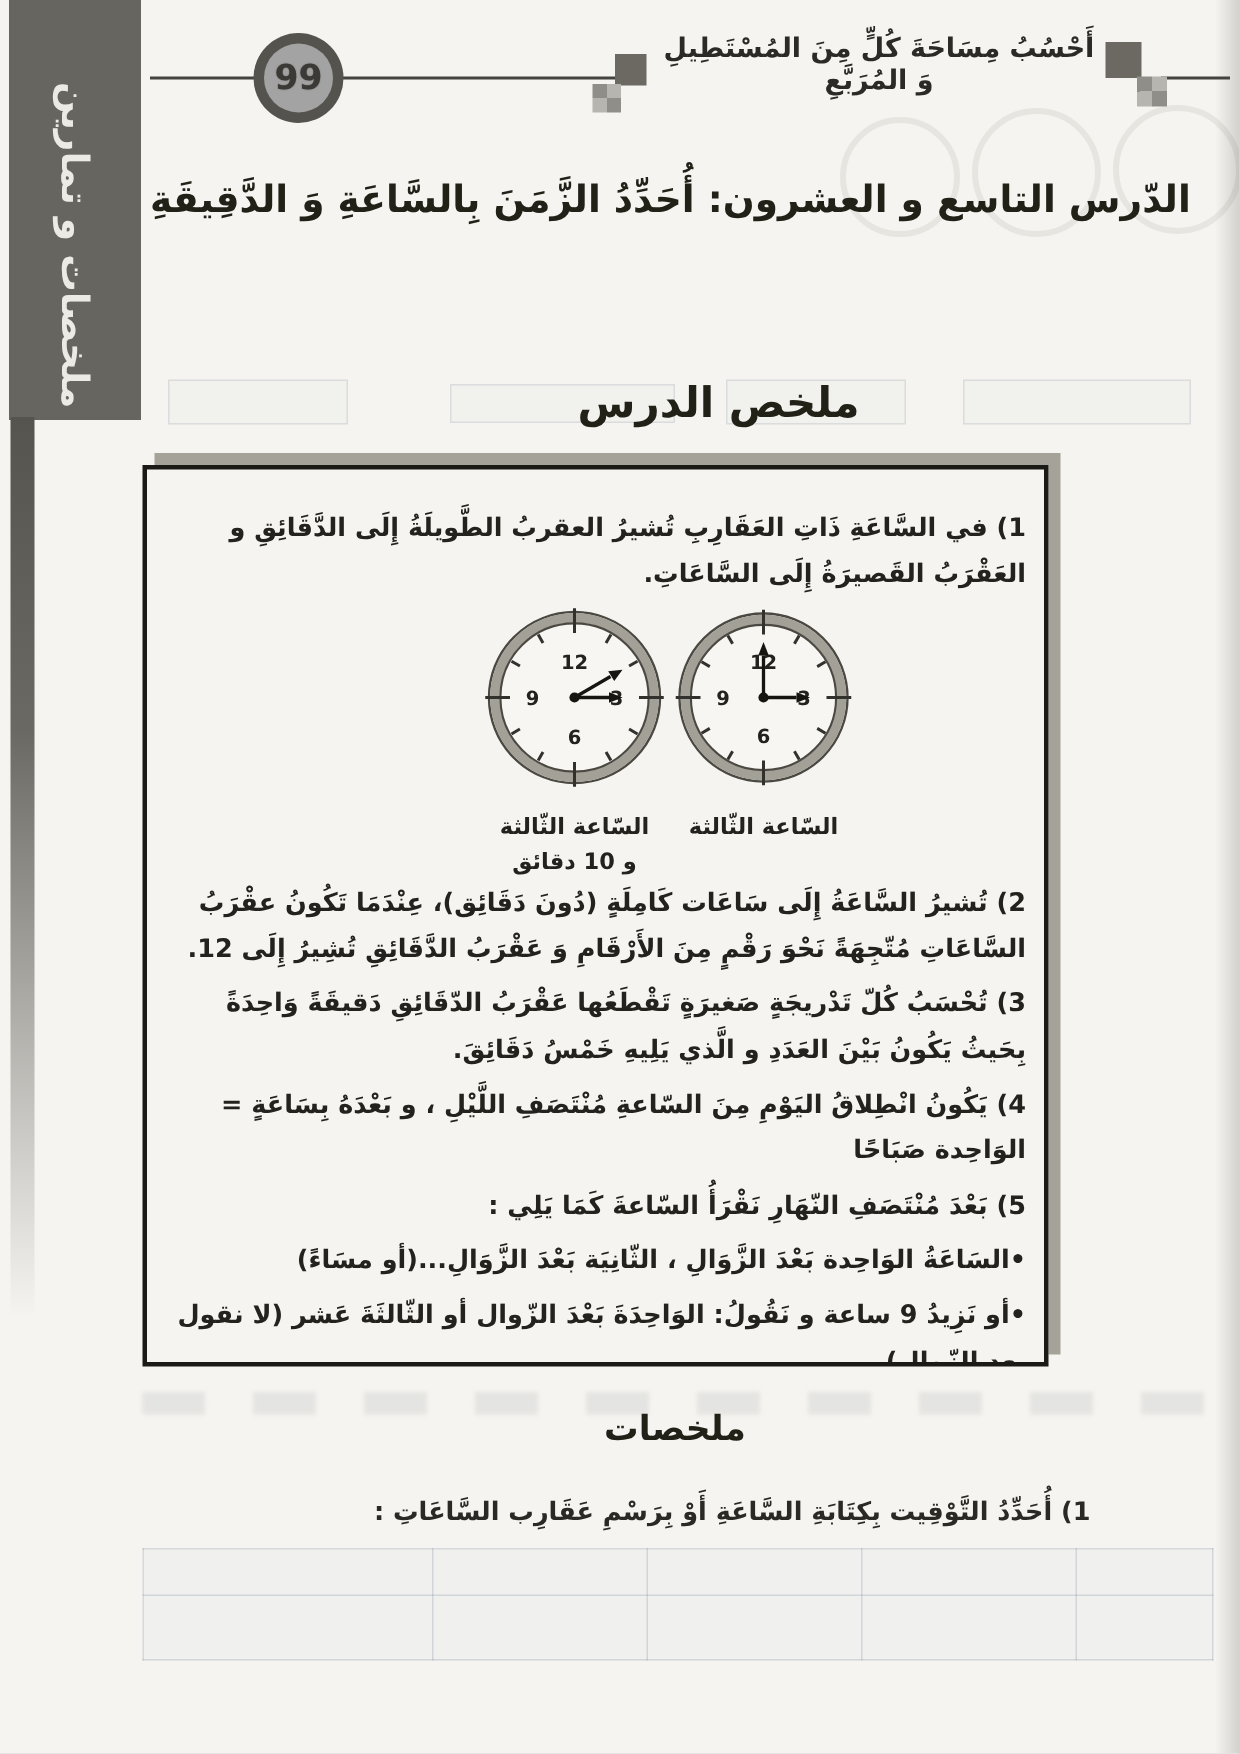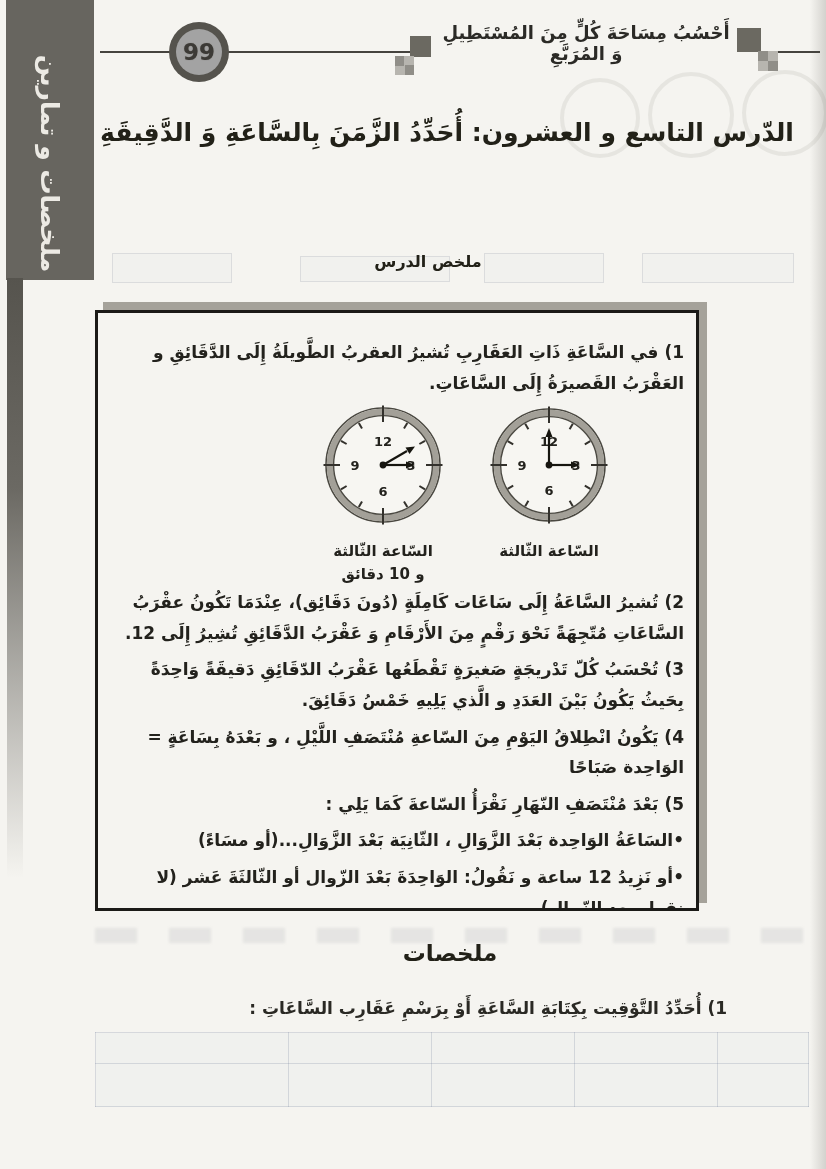--- a/index.html
+++ b/index.html
@@ -22,30 +22,30 @@
          display:flex;align-items:center;justify-content:center;}
   .badge-num{font-size:23px;font-weight:bold;color:#3c3a36;text-shadow:0 0 1px #6e6c66;}
   .header-title{position:absolute;left:438px;top:22px;width:296px;text-align:center;
          direction:rtl;font-size:18px;font-weight:bold;color:#2b2a26;}
   .sq{position:absolute;}
   .sq-dark{background:#6b6961;}
   .sq-check{background:conic-gradient(#b7b5af 0 25%,#908e88 25% 50%,#b7b5af 50% 75%,#908e88 75%);}
   
   .lesson-title{position:absolute;left:100px;top:118px;width:706px;text-align:left;direction:rtl;
         font-size:25px;font-weight:bold;color:#222118;}
-  .summary-heading{position:absolute;left:283px;top:252px;width:290px;text-align:center;direction:rtl;
-        font-size:16px;font-weight:bold;color:#222118;}
+  .summary-heading{position:absolute;left:283px;top:252px;width:290px;direction:rtl;
+        font-size:28px;font-weight:bold;color:#222118;}
   
   .summary-box{position:absolute;left:95px;top:310px;width:604px;height:601px;box-sizing:border-box;
         background:#f5f4f0;border:3px solid #1b1a17;box-shadow:8px -8px 0 0 #a5a29a;
         padding:24px 12px 6px 10px;overflow:hidden;}
   .summary-box p{margin:0 0 6px 0;direction:rtl;text-align:right;font-size:17px;font-weight:bold;
         line-height:1.8;color:#23221d;}
   
-  .clocks-row{display:flex;gap:40px;margin:6px 0 2px 212px;width:max-content;}
+  .clocks-row{display:flex;margin:6px 0 2px 212px;width:max-content;}
   .clock-fig{width:126px;text-align:center;}
   .clock-caption{direction:rtl;font-size:15px;font-weight:bold;line-height:1.5;margin-top:8px;color:#23221d;}
   
   .exercises-heading{position:absolute;left:330px;top:940px;width:240px;text-align:center;direction:rtl;
         font-size:23px;font-weight:bold;color:#222118;}
   .exercise-item{position:absolute;right:99px;top:998px;direction:rtl;text-align:center;
         font-size:17px;font-weight:bold;color:#2a2924;}
   
   .ghost{position:absolute;pointer-events:none;}
   .ghost-ring{border:4px solid rgba(125,125,118,.12);border-radius:50%;}
@@ -186,19 +186,19 @@
           <div>السّاعة الثّالثة</div>
         </div>
       </div>
     </div>
 
     <p>2) تُشيرُ السَّاعَةُ إِلَى سَاعَات كَامِلَةٍ (دُونَ دَقَائِق)، عِنْدَمَا تَكُونُ عقْرَبُ السَّاعَاتِ مُتّجِهَةً نَحْوَ رَقْمٍ مِنَ الأَرْقَامِ وَ عَقْرَبُ الدَّقَائِقِ تُشِيرُ إِلَى 12.</p>
     <p>3) تُحْسَبُ كُلّ تَدْريجَةٍ صَغيرَةٍ تَقْطَعُها عَقْرَبُ الدّقَائِقِ دَقيقَةً وَاحِدَةً بِحَيثُ يَكُونُ بَيْنَ العَدَدِ و الَّذي يَلِيهِ خَمْسُ دَقَائِقَ.</p>
     <p>4) يَكُونُ انْطِلاقُ اليَوْمِ مِنَ السّاعةِ مُنْتَصَفِ اللَّيْلِ ، و بَعْدَهُ بِسَاعَةٍ = الوَاحِدة صَبَاحًا</p>
     <p>5) بَعْدَ مُنْتَصَفِ النّهَارِ نَقْرَأُ السّاعةَ كَمَا يَلِي :</p>
     <p>•السَاعَةُ الوَاحِدة بَعْدَ الزَّوَالِ ، الثّانِيَة بَعْدَ الزَّوَالِ...(أو مسَاءً)</p>
-    <p>•أو نَزِيدُ 12 ساعة و نَقُولُ: الوَاحِدَةَ بَعْدَ الزّوال أو الثّالثَةَ عَشر (لا نقول بعد الزّوال)</p>
+    <p>•أو نَزِيدُ 9 ساعة و نَقُولُ: الوَاحِدَةَ بَعْدَ الزّوال أو الثّالثَةَ عَشر (لا نقول بعد الزّوال)</p>
   </div>
 
   <div class="exercises-heading">ملخصات</div>
   <div class="exercise-item">1) أُحَدِّدُ التَّوْقِيت بِكِتَابَةِ السَّاعَةِ أَوْ بِرَسْمِ عَقَارِب السَّاعَاتِ :</div>
 
 </div>
 
 </body></html>

